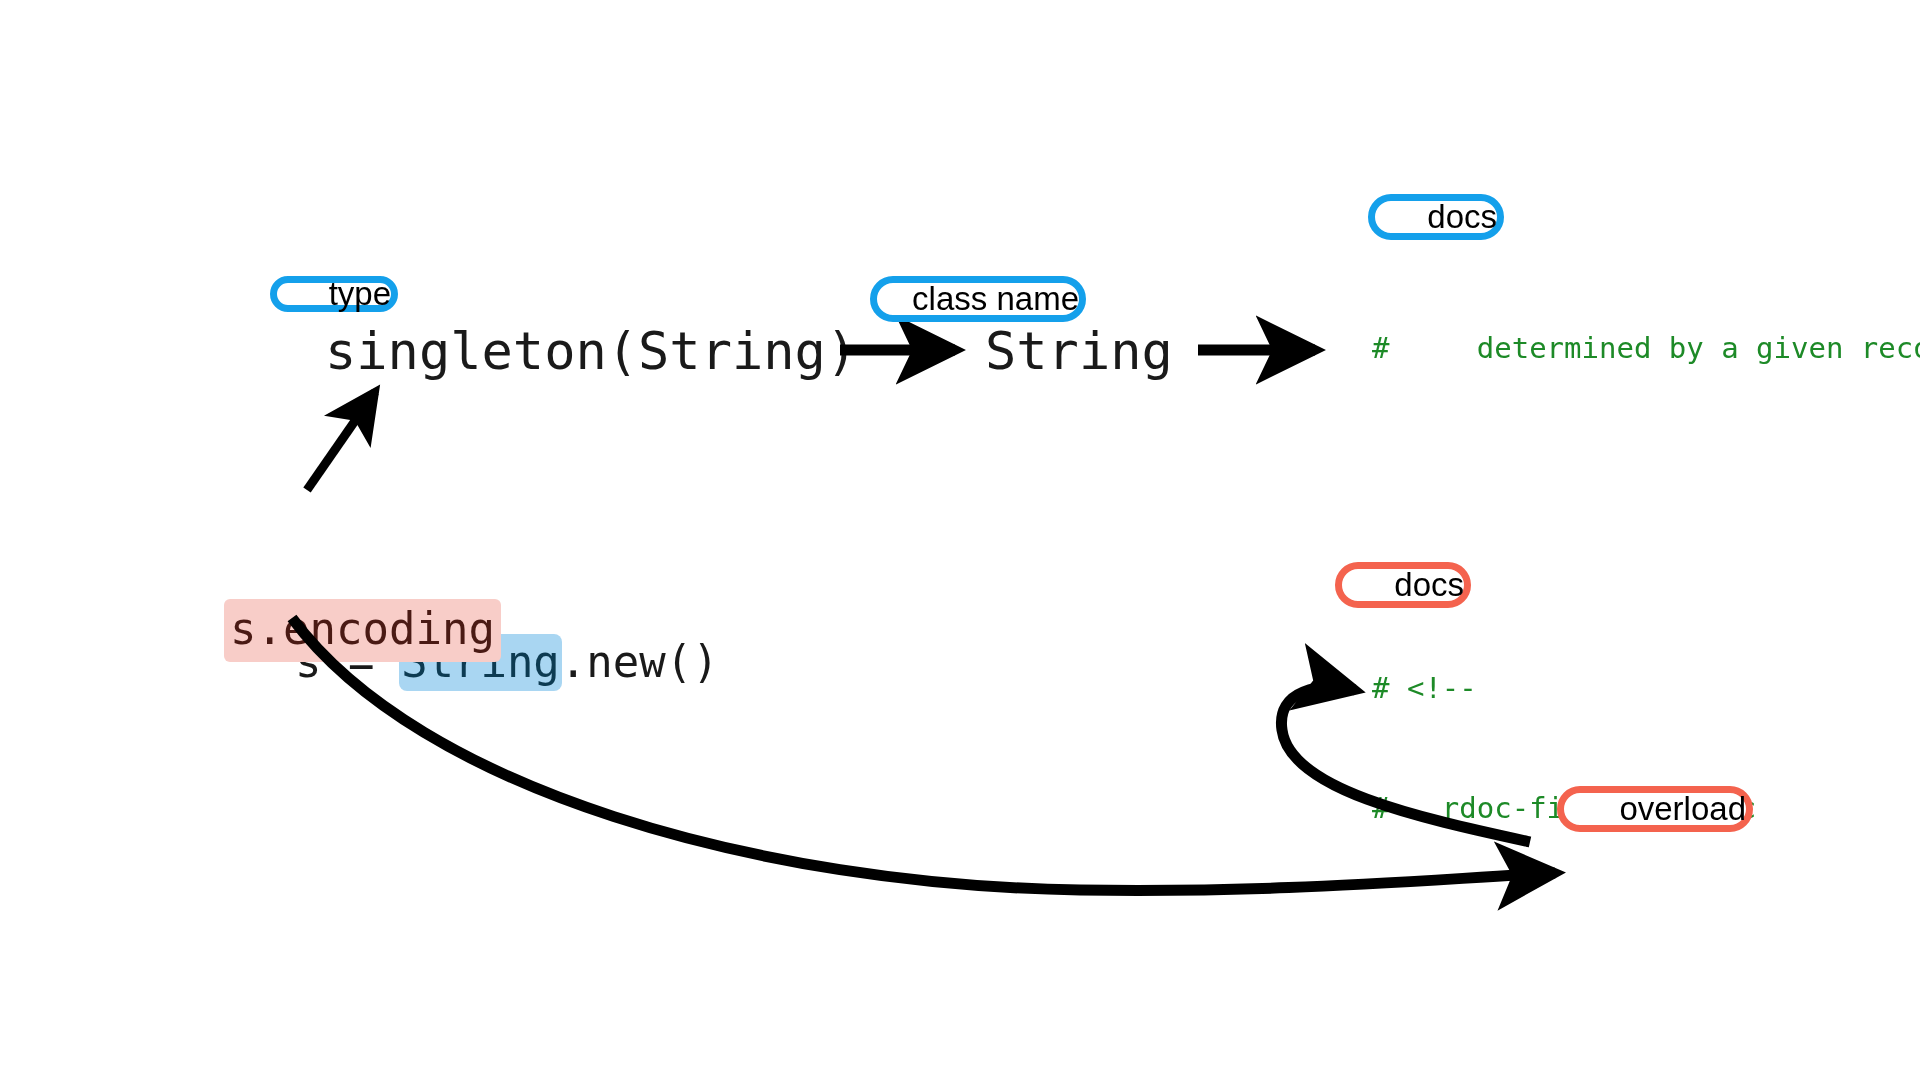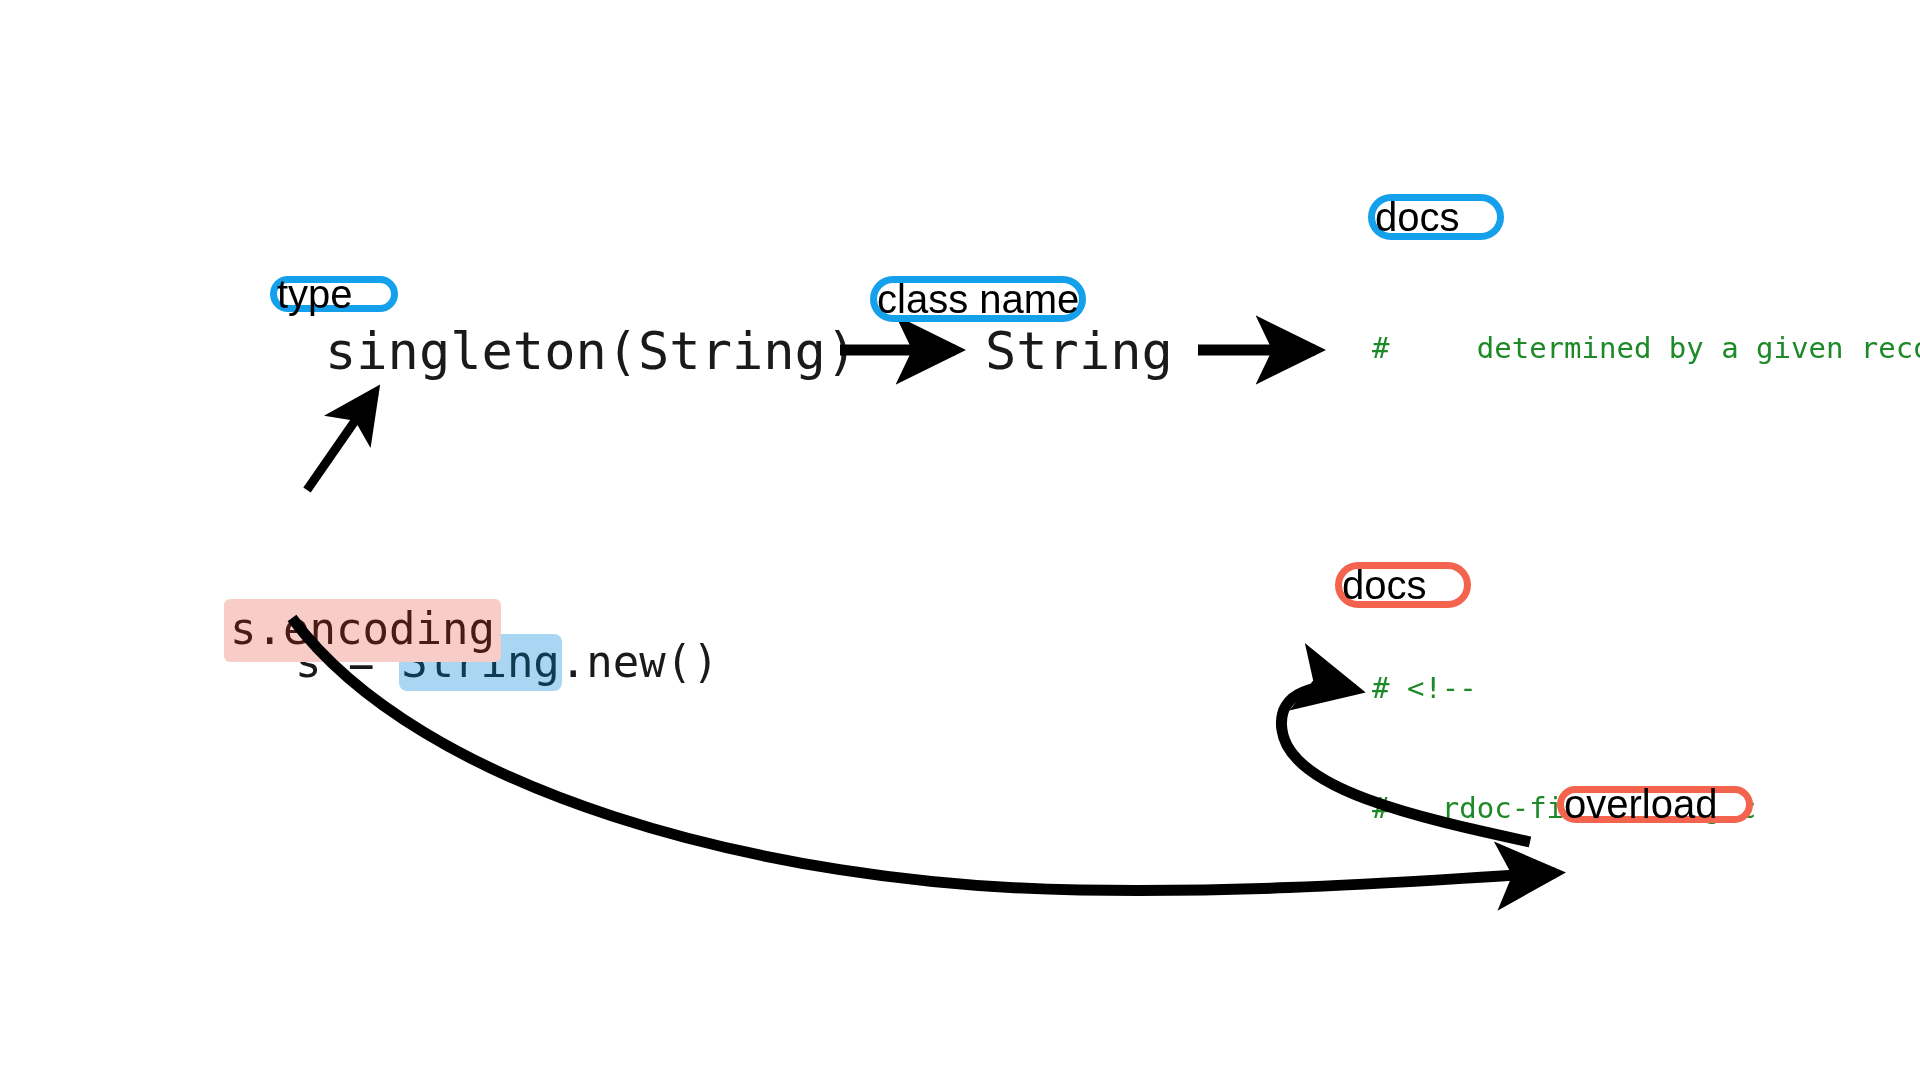--- a/index.html
+++ b/index.html
@@ -72,23 +72,23 @@
   }
   .c-comment { color: #1d8a27; }
 
   
   .badge {
     position: absolute;
     background: #ffffff;
     border-radius: 999px;
     display: flex;
     align-items: center;
-    justify-content: flex-start;
+    justify-content: flex-end;
     font-family: "Liberation Sans", sans-serif;
-    font-size: 40px;
+    font-size: 33px;
     font-weight: 400;
     color: #000000;
     z-index: 20;
     box-sizing: border-box;
     white-space: nowrap;
   }
   .badge-blue { border: 7px solid #14a0eb; }
   .badge-red  { border: 7px solid #f4634e; }
 </style>
 </head>
@@ -164,17 +164,17 @@
     
     
     
     
   </div>
 
   <div class="badge badge-red" style="left:1335px; top:562px; width:136px; height:46px;">
     <span>docs</span>
   </div>
 
-  <div class="badge badge-red" style="left:1557px; top:786px; width:196px; height:37px;">
+  <div class="badge badge-red" style="left:1557px; top:786px; width:196px; height:46px;">
     <span>overload</span>
   </div>
 
 </div>
 
 </body></html>

